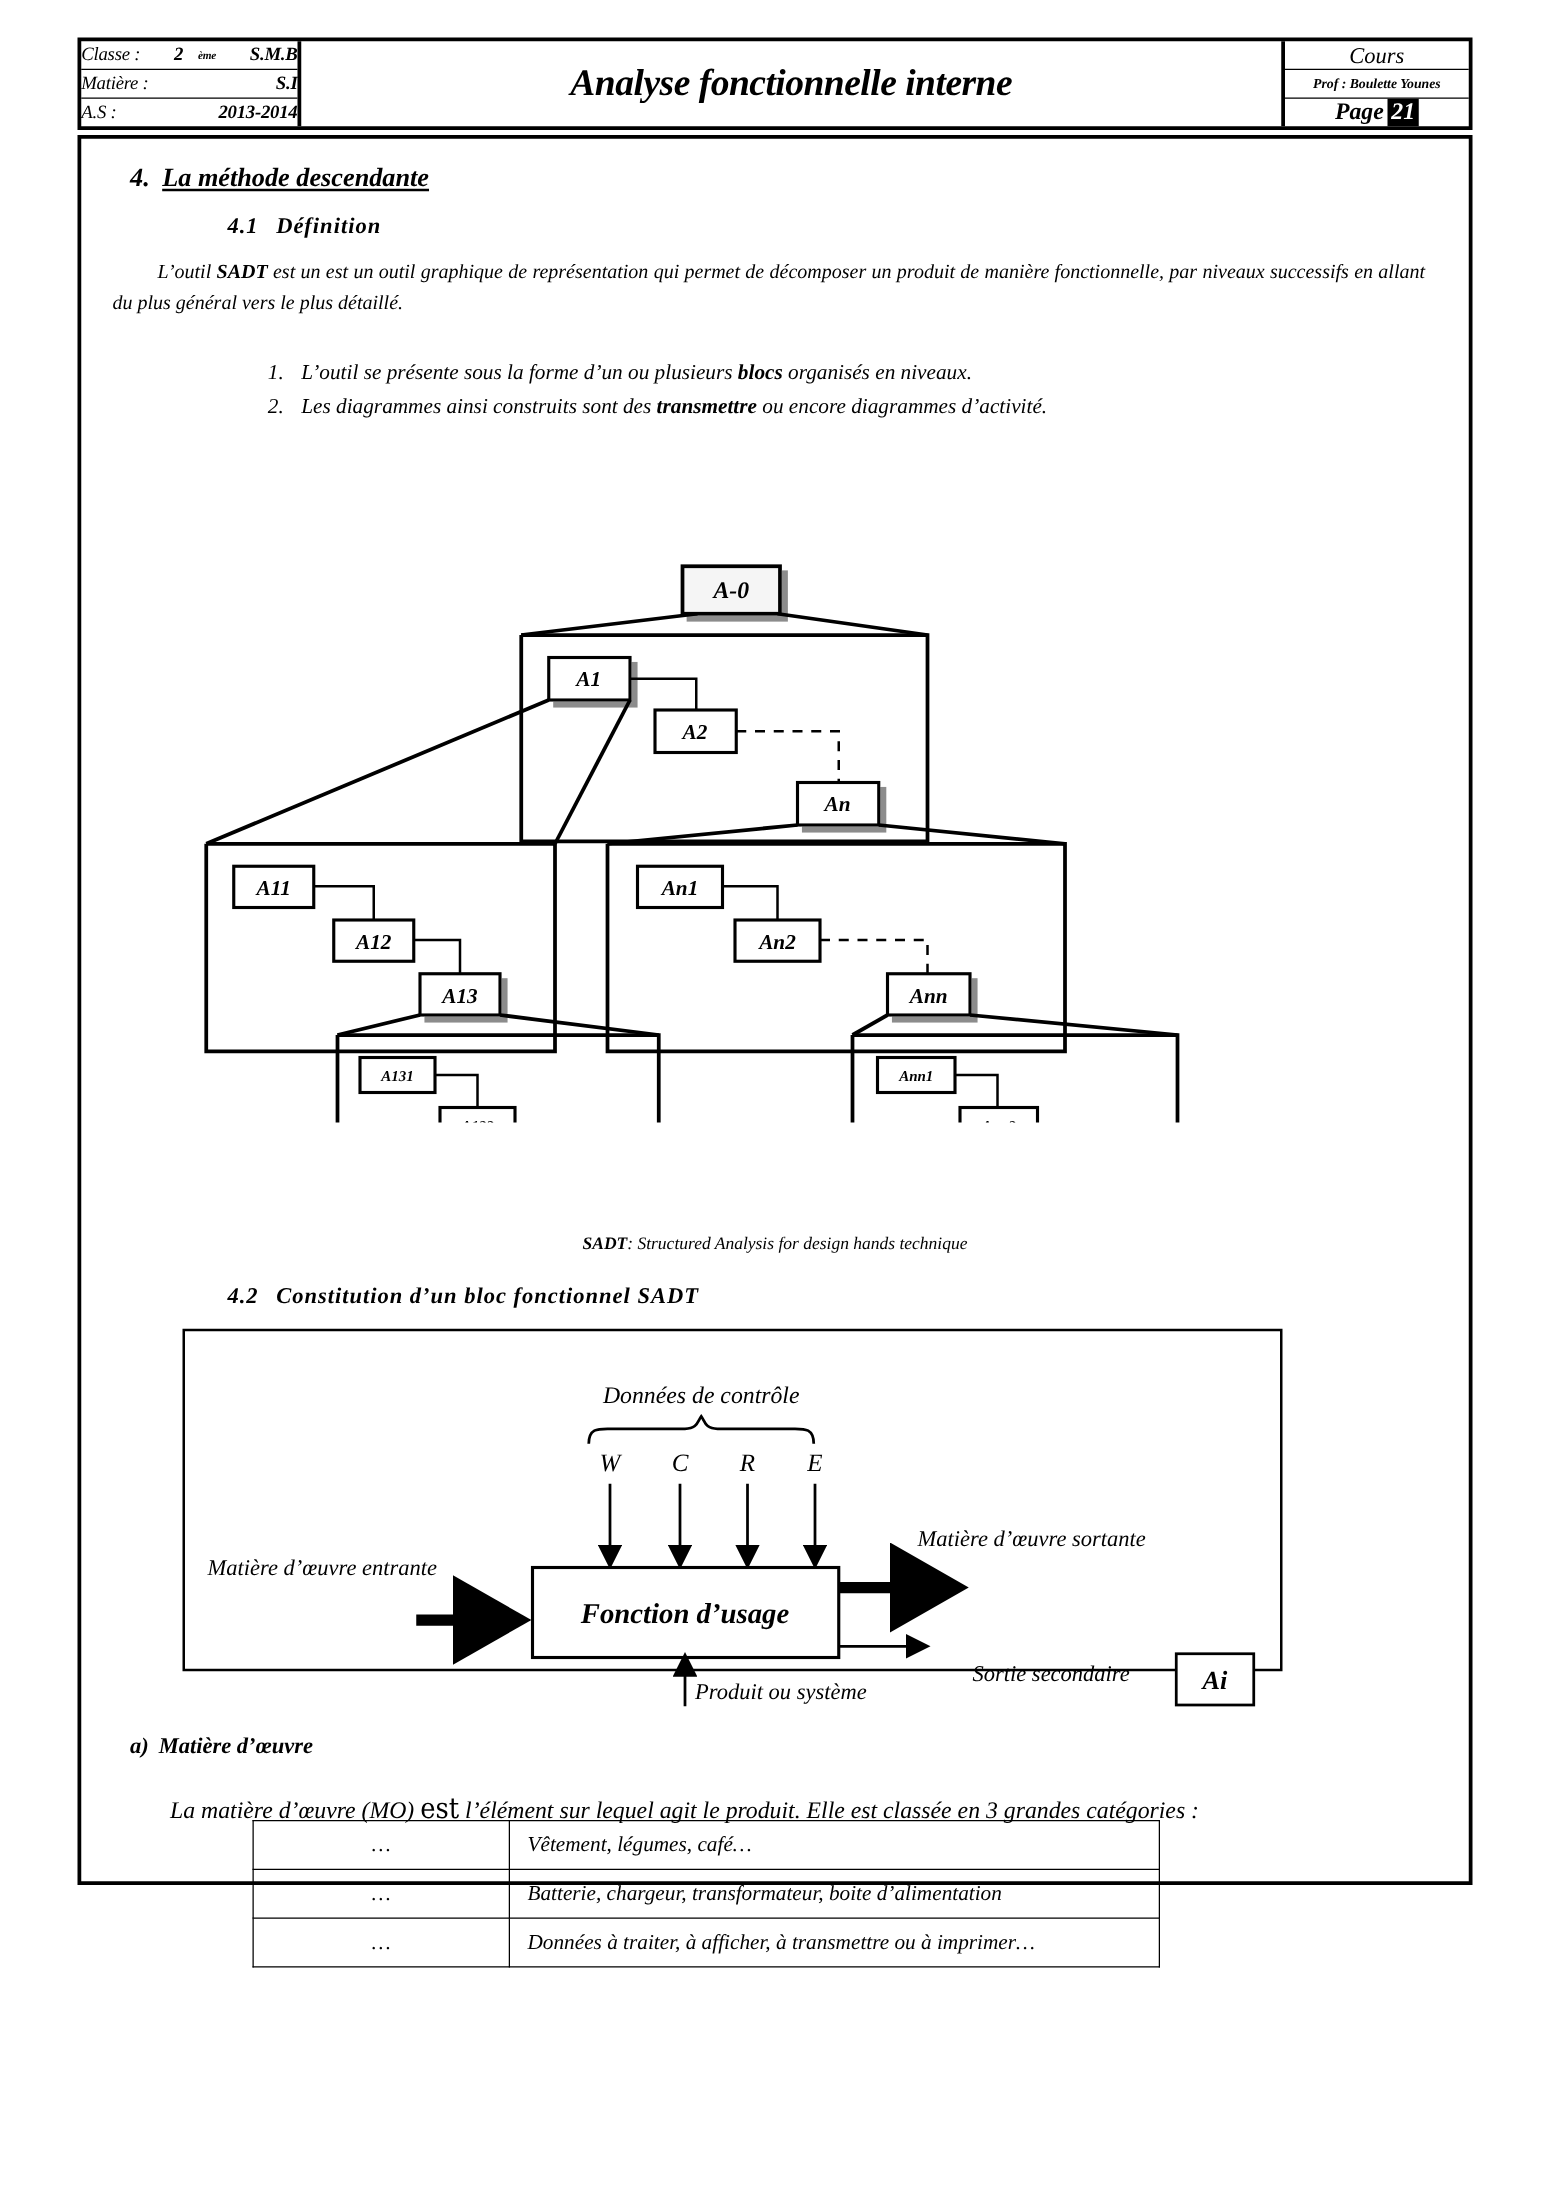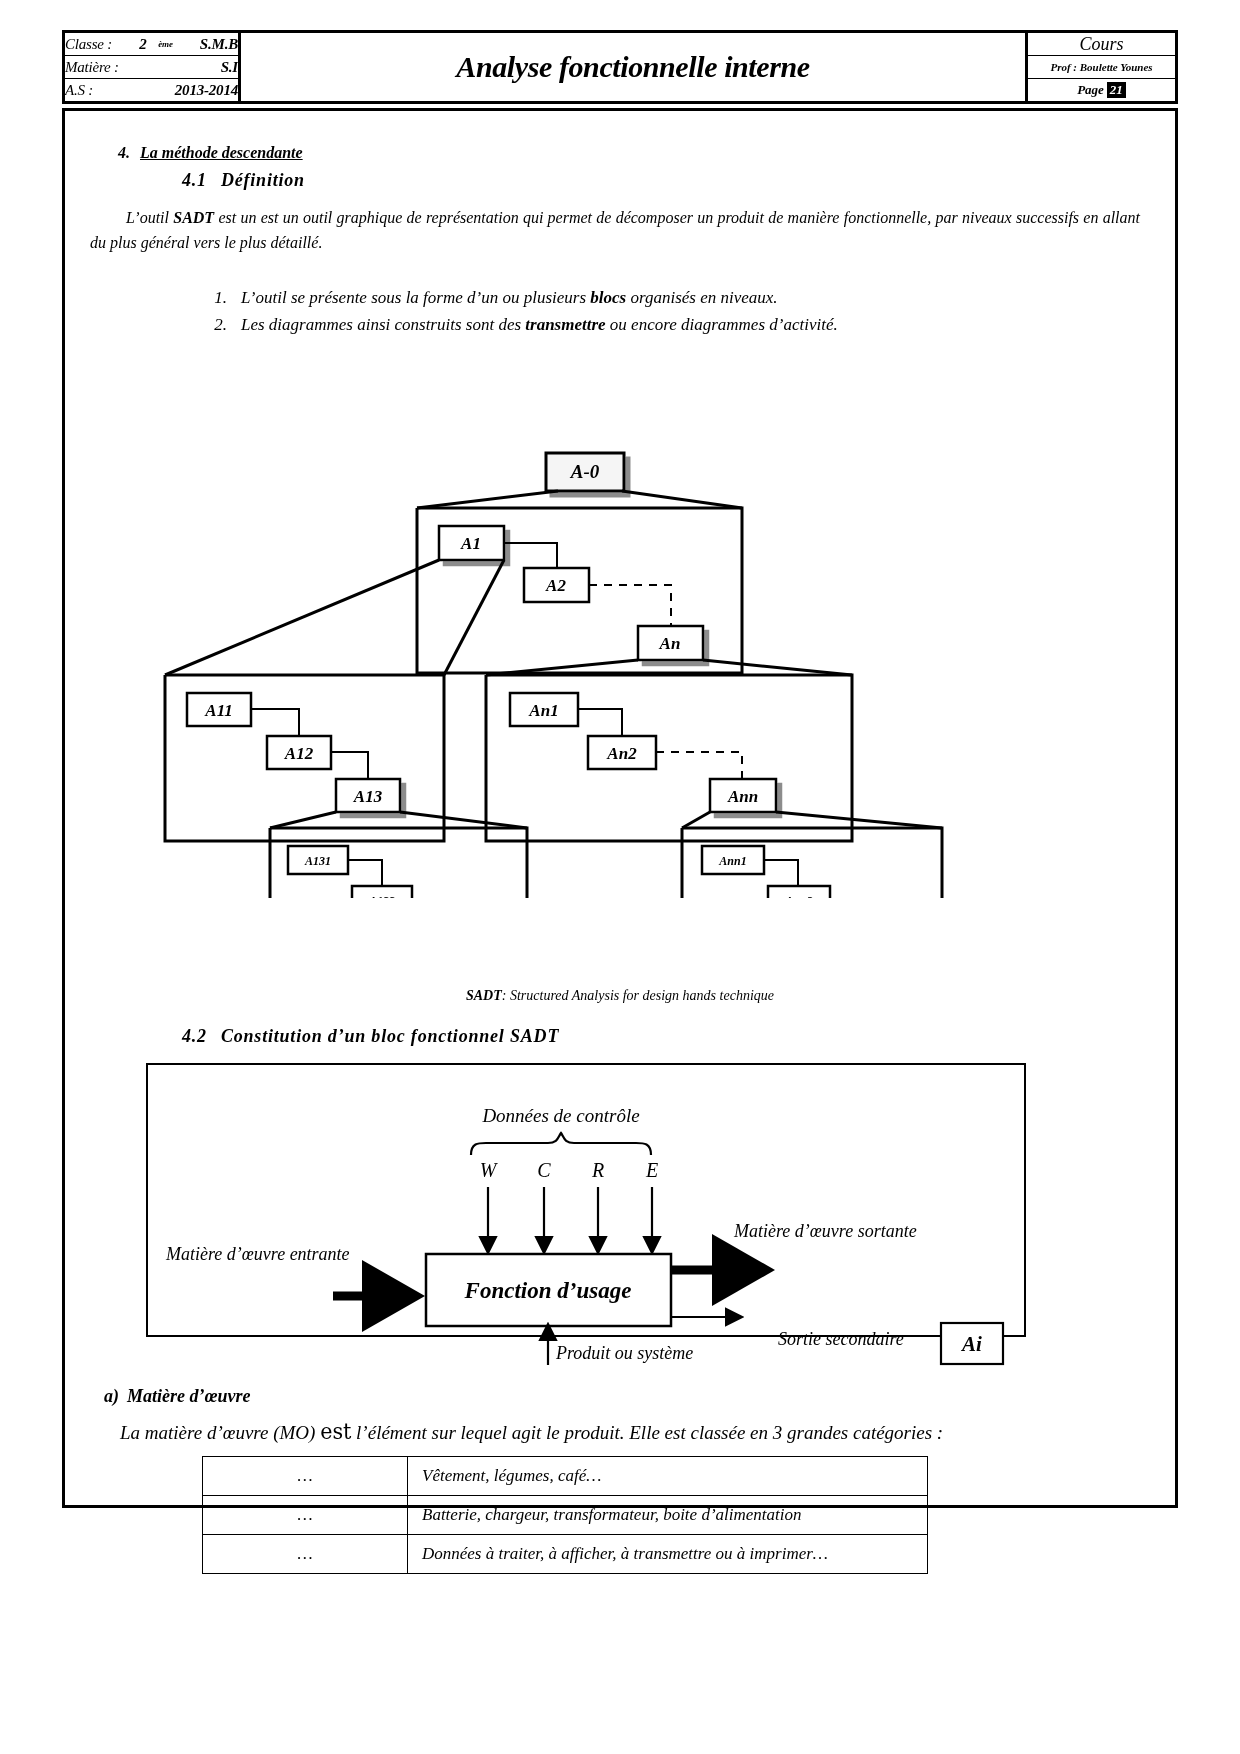--- a/index.html
+++ b/index.html
@@ -62,34 +62,34 @@
   .hdr-right .cell {
     flex:1;
     display:flex; align-items:center; justify-content:center;
     font-style:italic;
     font-size:14px;
     border-bottom:1.5px solid #000;
   }
   .hdr-right .cell:last-child { border-bottom:none; }
   .hdr-right .cell.cours { font-size:18px; }
   .hdr-right .cell.prof { font-size:11px; font-weight:bold; }
-  .hdr-right .cell.page { font-size:13px; font-weight:bold; }
+  .hdr-right .cell.page { font-size:19px; font-weight:bold; }
   .pagenum {
     background:#000; color:#fff;
     padding:0 3px; margin-left:3px;
     font-weight:bold;
   }
 
   
   .content { position:absolute; left:62px; top:108px; width:1116px; }
 
   h2.sec {
-    margin:14px; padding:0;
-    position:absolute;
-    font-size:16px; font-style:italic; font-weight:bold;text-align:center;
+    margin:0; padding:0;
+    position:absolute;
+    font-size:21px; font-style:italic; font-weight:bold;text-align:center;
   }
   .sec-num { margin-right:10px; }
   .sec-title { text-decoration:underline; }
 
   h3.subsec {
     margin:0; position:absolute;
     font-size:18px; font-style:italic; font-weight:bold;
     letter-spacing:0.8px;
   }
   .subsec-num { margin-right:14px; }
@@ -134,21 +134,21 @@
 
   
   .subheading {
     position:absolute;
     font-size:18px; font-style:italic; font-weight:bold;
   }
   .subheading .sh-num { margin-right:8px; }
 
   p.para2 {
     position:absolute;
-    margin:0;
+    margin:16px;
     font-size:19px; font-style:italic;
     font-stretch:condensed;
   }
   .big-est { font-size:23px; font-style:normal; font-family:"DejaVu Serif", serif;}
 
   
   table.mat {
     position:absolute;
     border-collapse:collapse;
     font-size:17px; font-style:italic;

